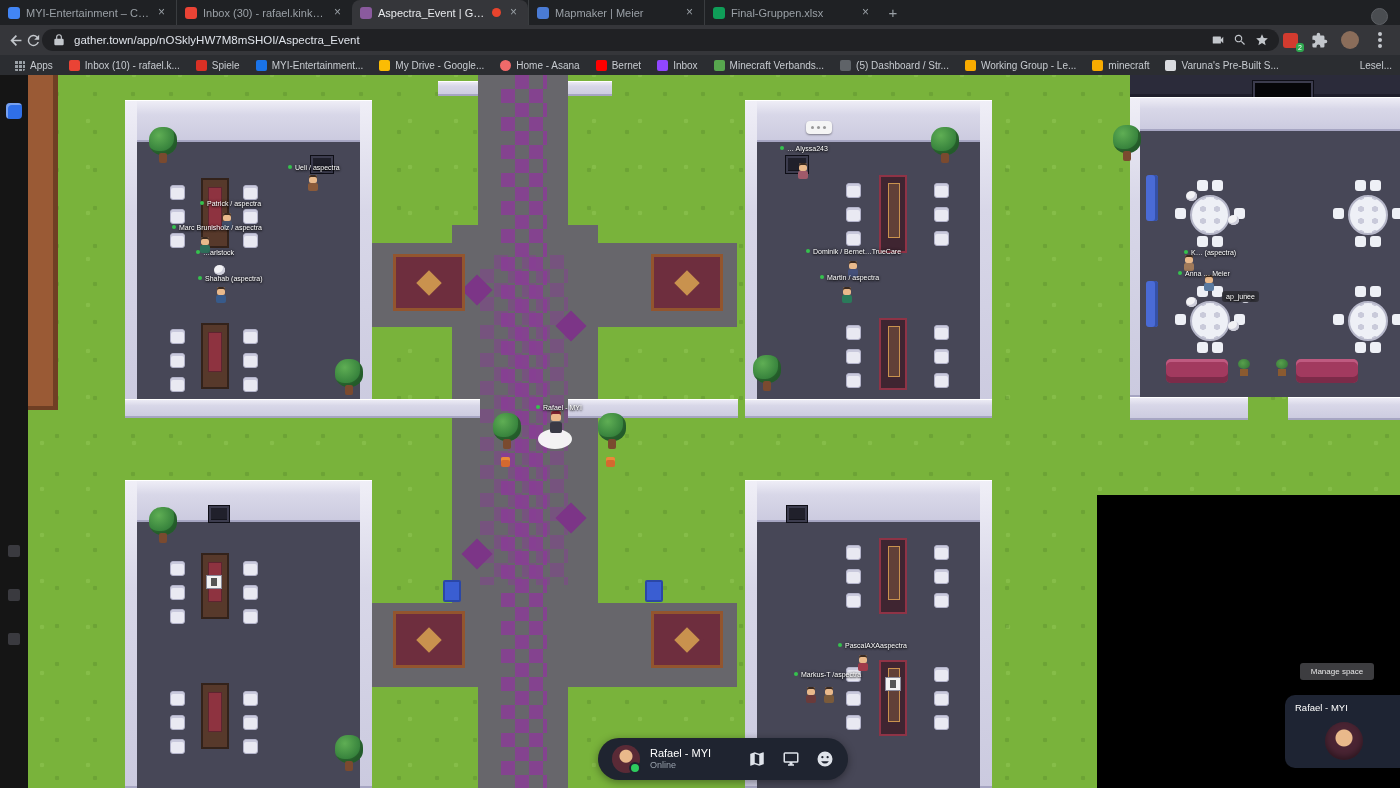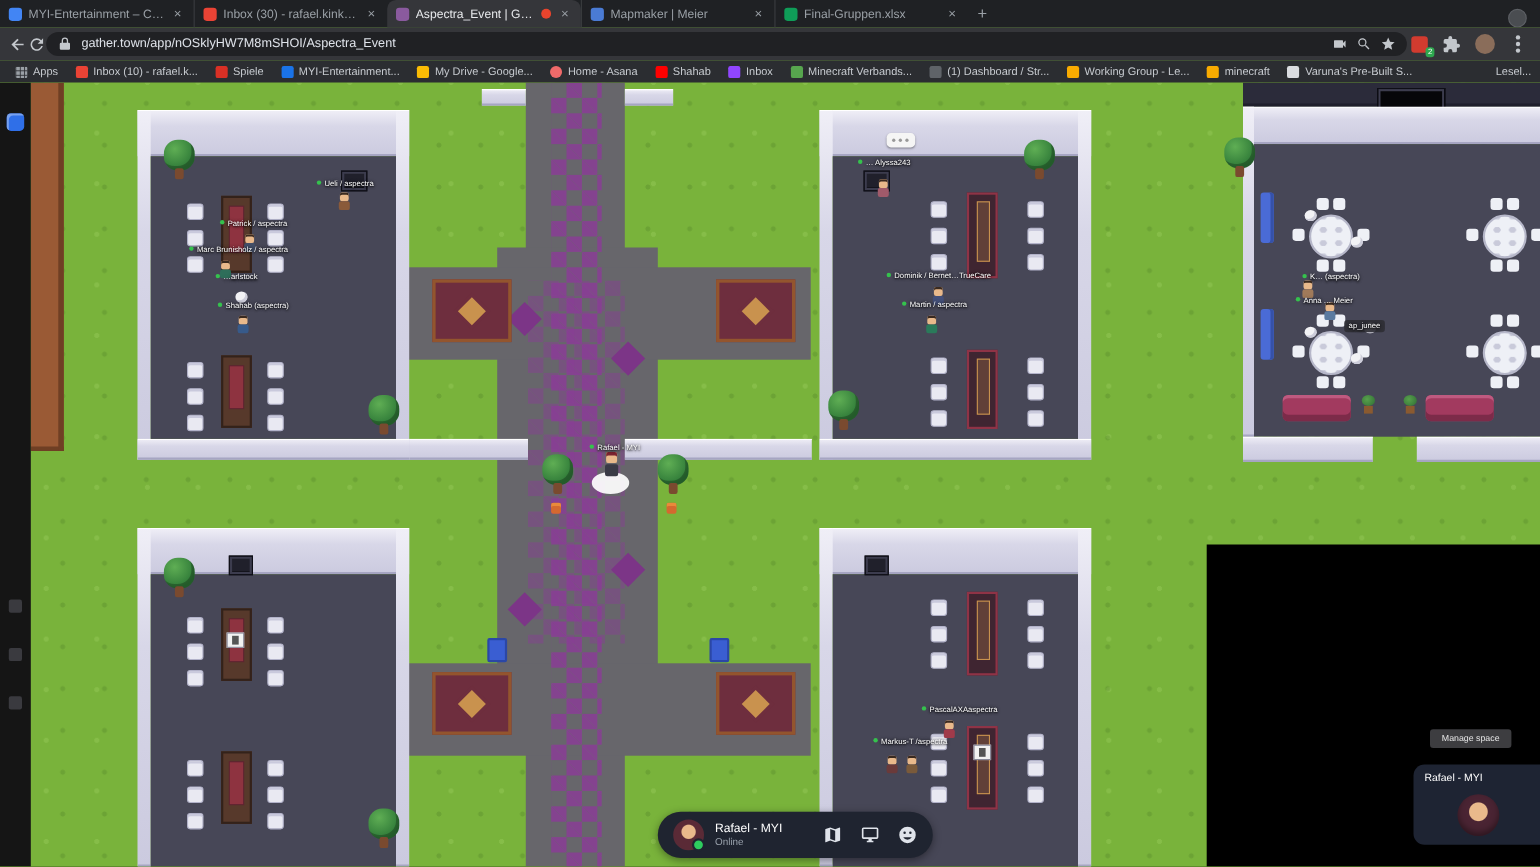--- a/index.html
+++ b/index.html
@@ -192,33 +192,33 @@
     <span class="bm">
         <i class="bmi" style="background:#fbbc04"></i>
         <span>My Drive - Google...</span>
       </span>
     <span class="bm">
         <i class="bmi" style="background:#f06a6a;border-radius:50%"></i>
         <span>Home - Asana</span>
       </span>
     <span class="bm">
         <i class="bmi" style="background:#ff0000"></i>
-        <span>Shahab</span>
+        <span>Bernet</span>
       </span>
     <span class="bm">
         <i class="bmi" style="background:#9146ff"></i>
         <span>Inbox</span>
       </span>
     <span class="bm">
         <i class="bmi" style="background:#57a64e"></i>
         <span>Minecraft Verbands...</span>
       </span>
     <span class="bm">
         <i class="bmi" style="background:#5f6368"></i>
-        <span>(1) Dashboard / Str...</span>
+        <span>(5) Dashboard / Str...</span>
       </span>
     <span class="bm">
         <i class="bmi" style="background:#f9ab00"></i>
         <span>Working Group - Le...</span>
       </span>
     <span class="bm">
         <i class="bmi" style="background:#f9ab00"></i>
         <span>minecraft</span>
       </span>
     <span class="bm">

